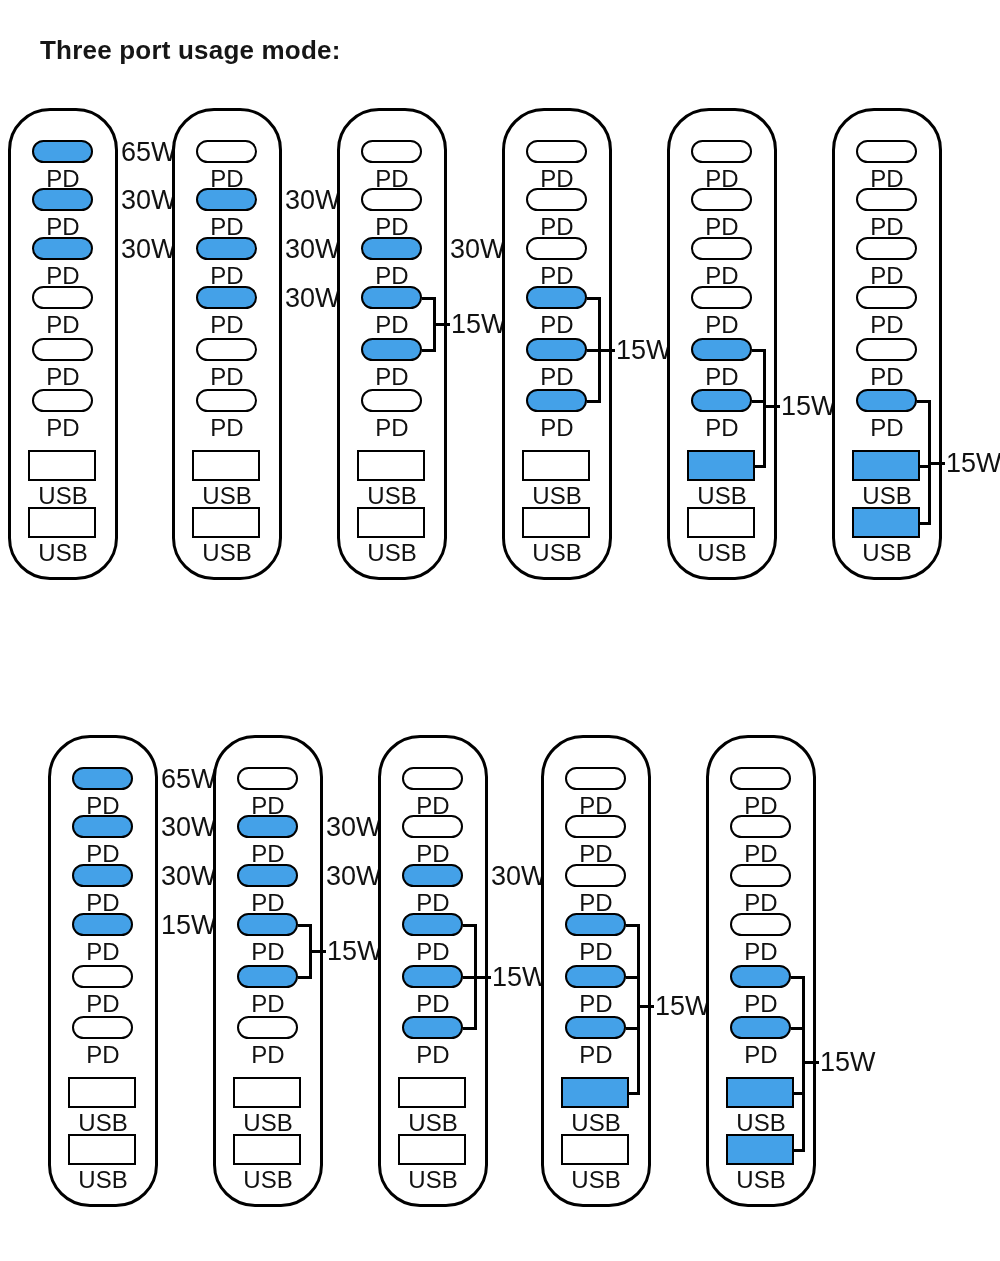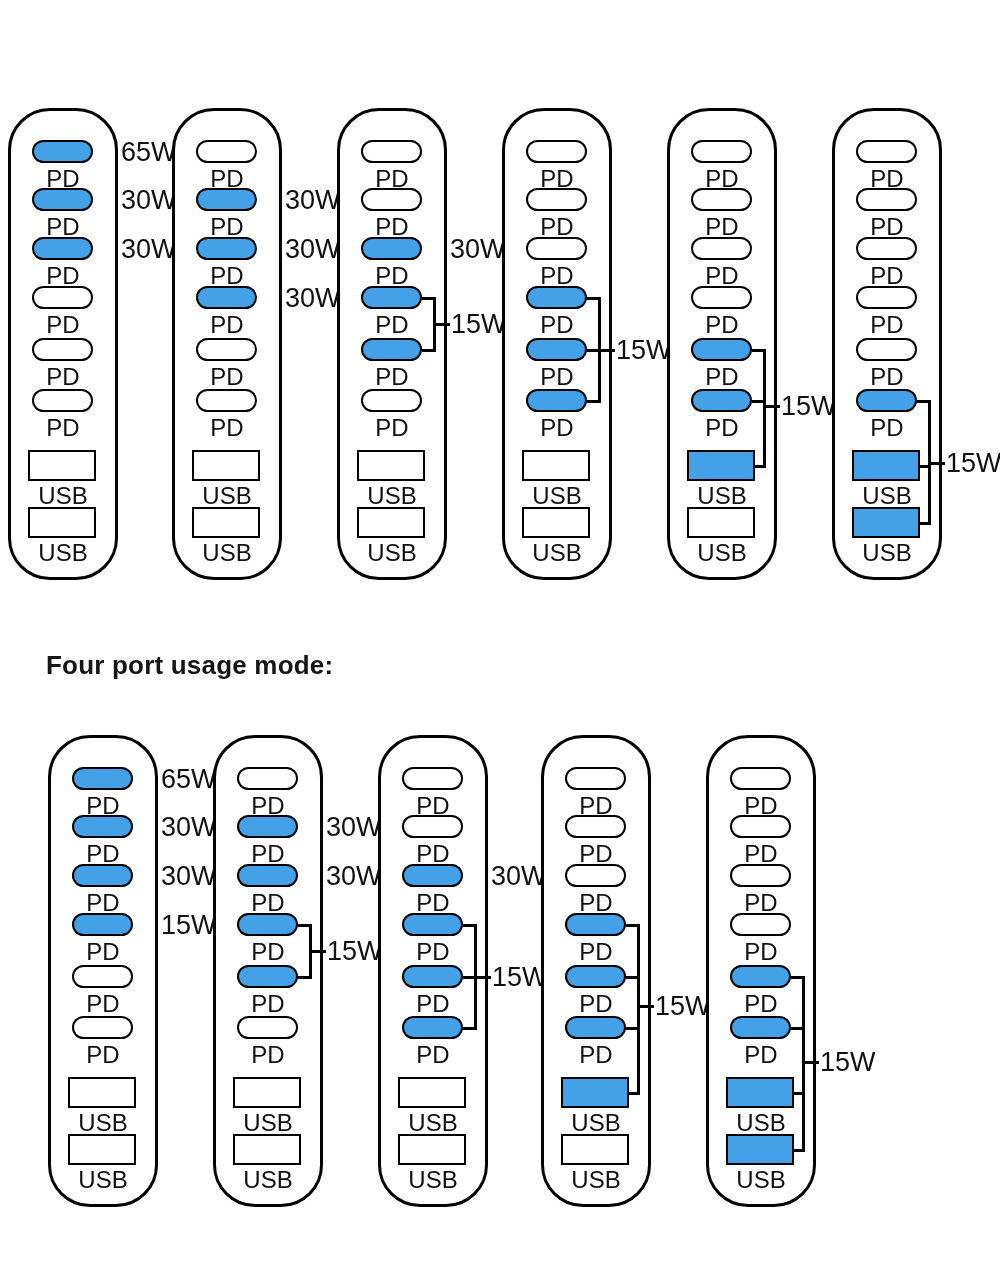--- a/index.html
+++ b/index.html
@@ -29,21 +29,21 @@
   }
   .watt{
     position:absolute;font-size:27px;line-height:27px;color:#111;white-space:nowrap;
   }
   .bline{position:absolute;background:#000;}
 </style>
 </head>
 <body>
 
 <div id="stage">
-  <div class="section-title" style="left:46px;top:651px;">Four port usage mode:</div>
+  <div class="section-title" style="left:40px;top:36px;">Three port usage mode:</div>
 <div class="panel" style="left: 8px; top: 108px;"></div>
     <div class="pill" style="left: 32px; top: 140px; background: rgb(68, 161, 232);"></div>
     <div class="portlabel" style="left: 8px; top: 167px;">PD</div>
     <div class="watt" style="left: 121px; top: 139px;">65W</div>
     <div class="pill" style="left: 32px; top: 188px; background: rgb(68, 161, 232);"></div>
     <div class="portlabel" style="left: 8px; top: 215px;">PD</div>
     <div class="watt" style="left: 121px; top: 187px;">30W</div>
     <div class="pill" style="left: 32px; top: 237px; background: rgb(68, 161, 232);"></div>
     <div class="portlabel" style="left: 8px; top: 264px;">PD</div>
     <div class="watt" style="left: 121px; top: 236px;">30W</div>

